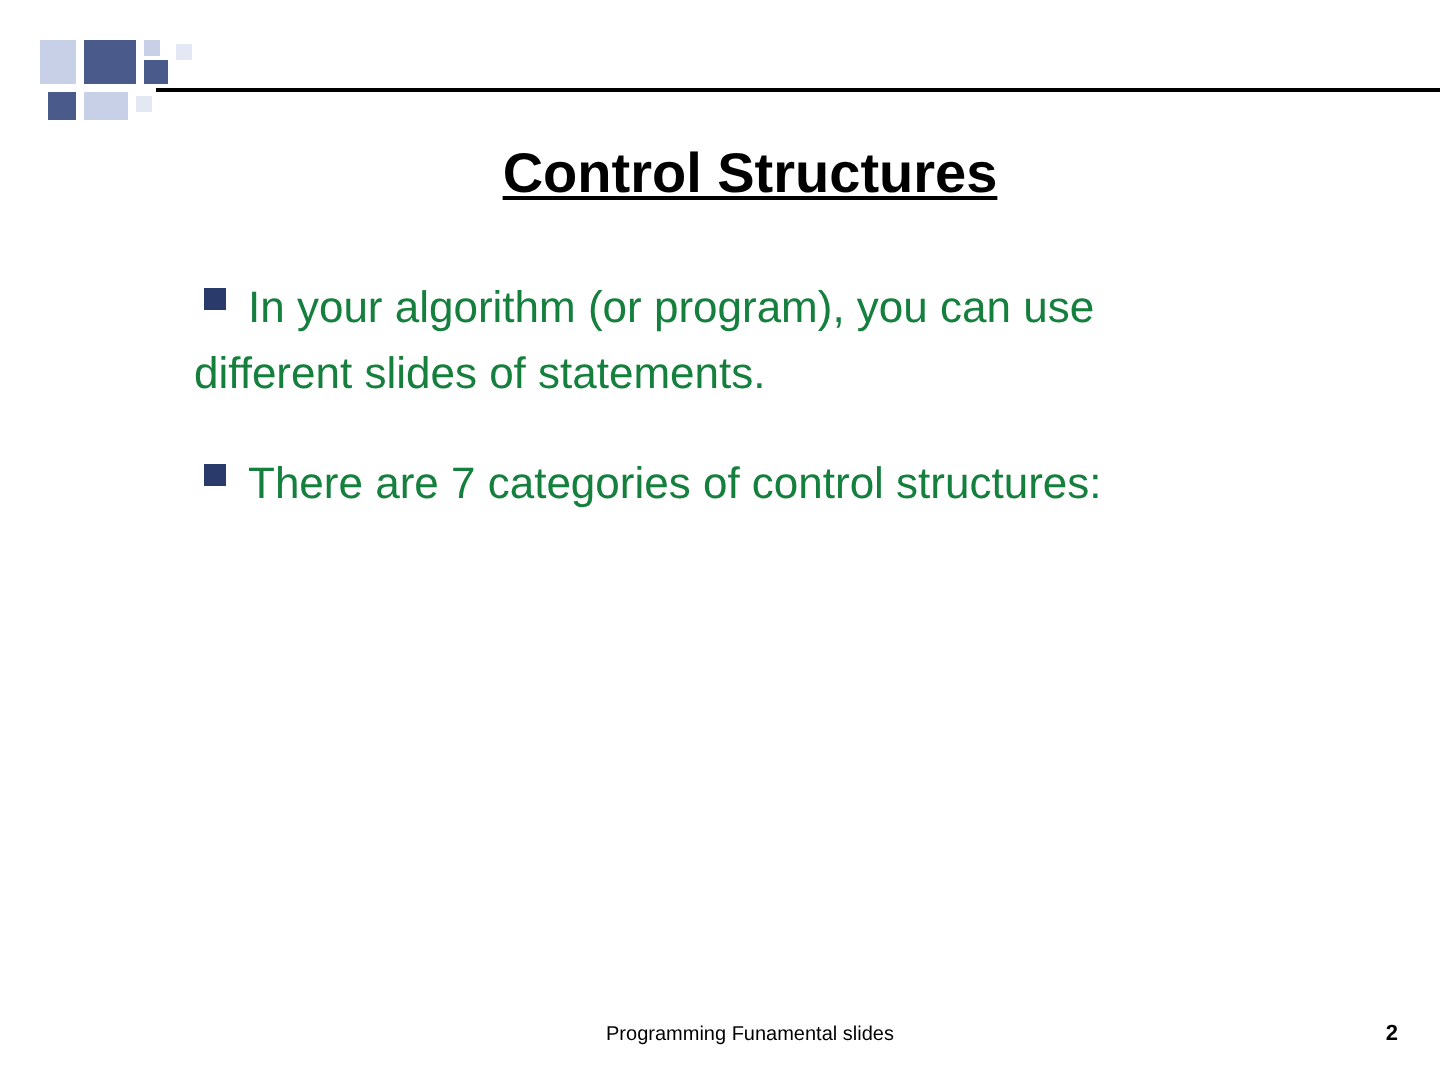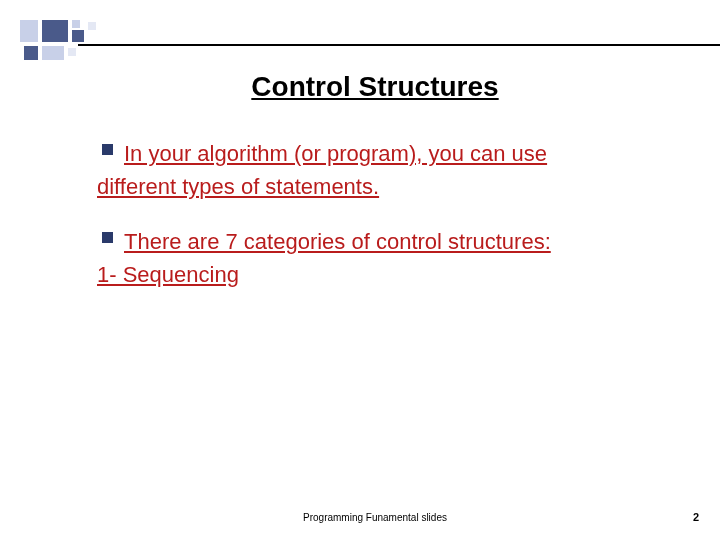--- a/index.html
+++ b/index.html
@@ -36,22 +36,21 @@
     font-size: 28px;
     font-weight: bold;
     text-decoration: underline;
     color: #000;
   }
   .content {
     position: absolute;
     top: 120px;
     left: 72px;
     width: 590px;
-    color: #b91c1c;
-    text-decoration: underline;
+    color: #15803d;
   }
   .bullet-block {
     margin-bottom: 28px;
     font-size: 22px;
     line-height: 1.25;
   }
   .bullet-line .sqbul {
     display: inline-block;
     width: 11px;
     height: 11px;
@@ -102,26 +101,25 @@
 </div>
 
 <h1 class="slide-title">Control Structures</h1>
 
 <div class="content">
 
   <div class="bullet-block">
     <div class="bullet-line">
       <span class="sqbul"></span><span>In your algorithm (or program), you can use</span>
     </div>
-    <div class="indent-continue">different types of statements.</div>
+    <div class="indent-continue">different slides of statements.</div>
   </div>
 
   <div class="bullet-block" style="margin-bottom:0;">
     <div class="bullet-line">
       <span class="sqbul"></span><span>There are 7 categories of control structures:</span>
     </div>
-    <div class="cat-item">1-  Sequencing</div>
   </div>
 
 </div>
 
 <div class="footer-center">Programming Funamental slides</div>
 <div class="footer-pagenum">2</div>
 
 </body></html>

